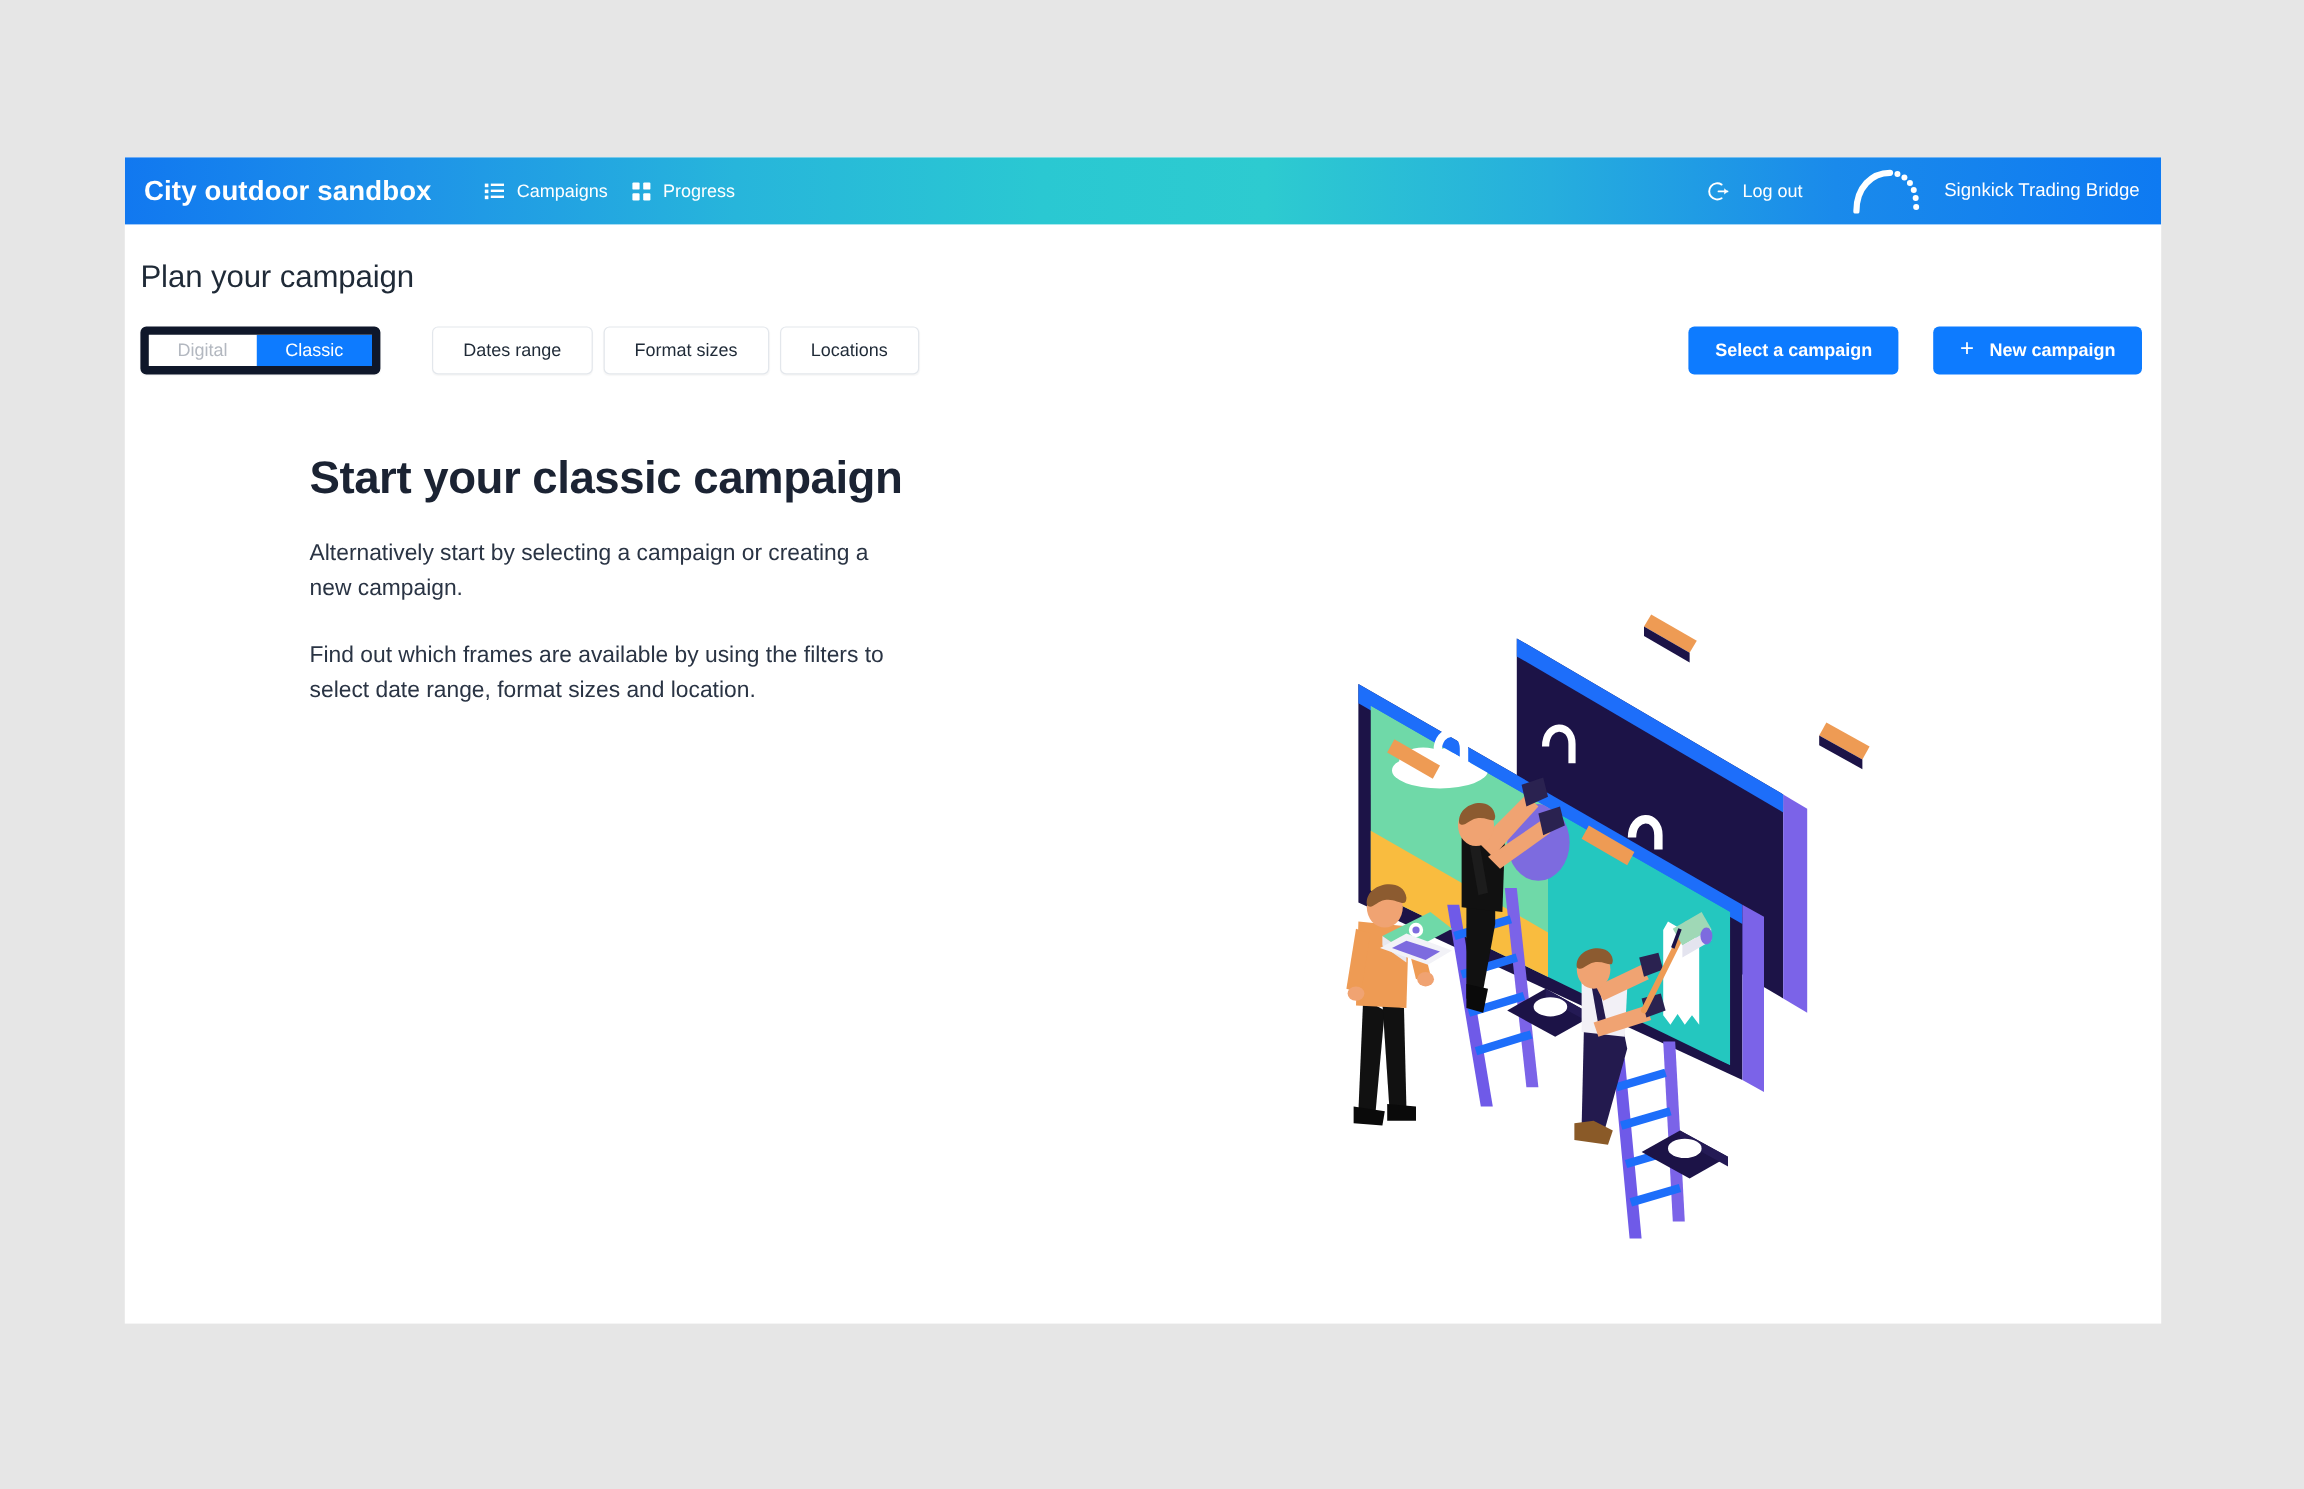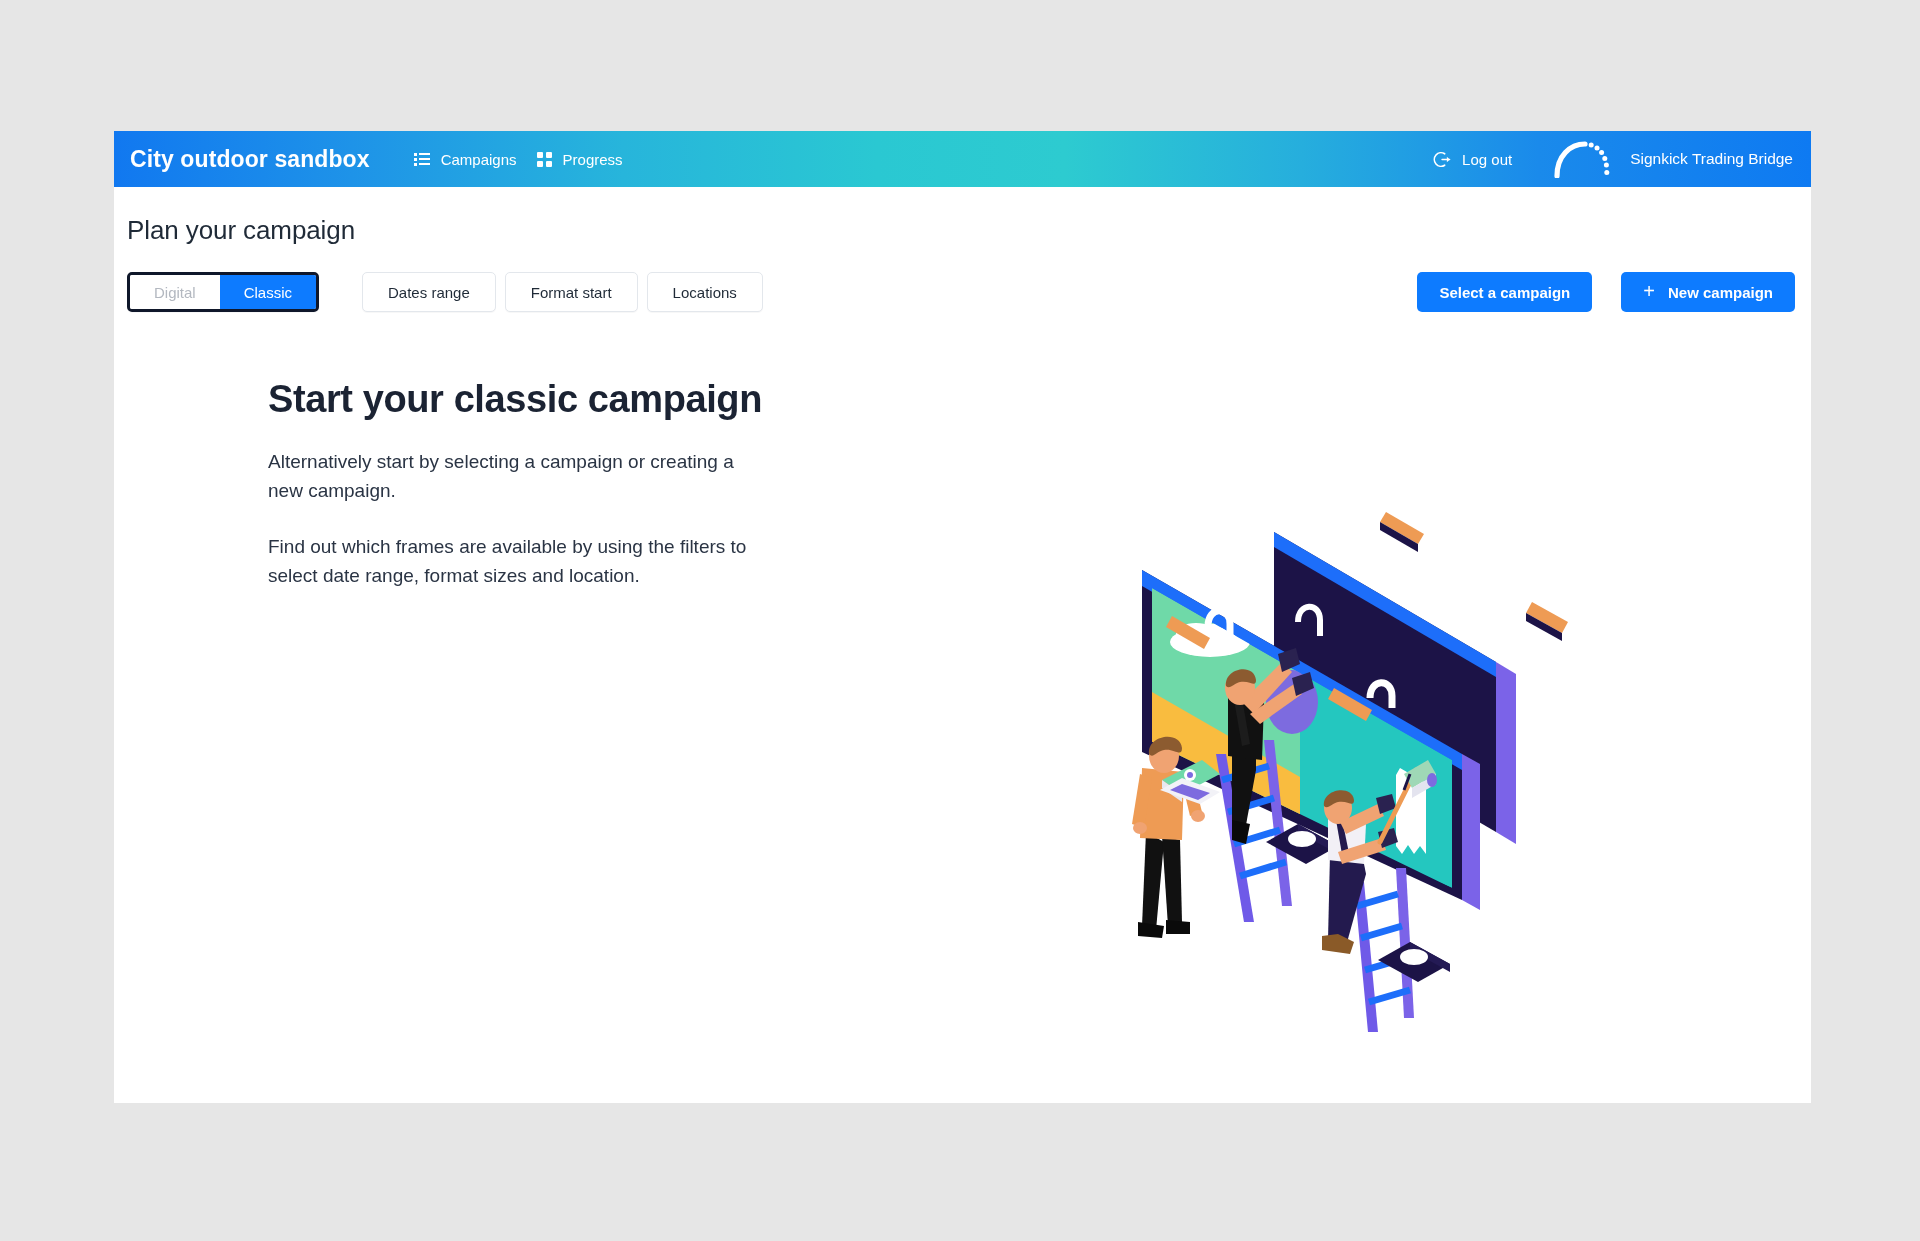--- a/index.html
+++ b/index.html
@@ -14,21 +14,21 @@
 
   .page {
     position: relative;
     width: 1920px; height: 1241px;
     background: #e6e6e6;
   }
 
   
   .app-card {
     position: absolute;
-    left: 114px; top: 131px;
+    left: 104px; top: 131px;
     width: 1697px; height: 972px;
     background: #ffffff;
     overflow: hidden;
   }
 
   
   .topbar {
     position: relative;
     height: 56px;
     background: linear-gradient(90deg,
@@ -114,21 +114,21 @@
   }
 
   .controls {
     display: flex;
     align-items: center;
     padding: 26px 16px 0 13px;
   }
 
   .segmented {
     display: flex;
-    border: 3px solid #0f172a;
+    border: 7px solid #0f172a;
     border-radius: 5px;
     overflow: hidden;
     background: #e5e5e5;
     box-shadow: 0 1px 1px rgba(16,24,40,0.035);
     height: 40px;
   }
   .seg-btn {
     border: 0;
     background: #fff;
     font-family: inherit;
@@ -275,21 +275,21 @@
 
     <div class="controls">
 
       <div class="segmented">
         <button class="seg-btn">Digital</button>
         <button class="seg-btn active">Classic</button>
       </div>
 
       <div class="filter-group">
         <button class="filter-btn">Dates range</button>
-        <button class="filter-btn">Format start</button>
+        <button class="filter-btn">Format sizes</button>
         <button class="filter-btn">Locations</button>
       </div>
 
       <div class="actions">
         <button class="primary-btn">
           <span>Select a campaign</span>
         </button>
         <button class="primary-btn">
           <span class="plus">+</span>
           <span>New campaign</span>

